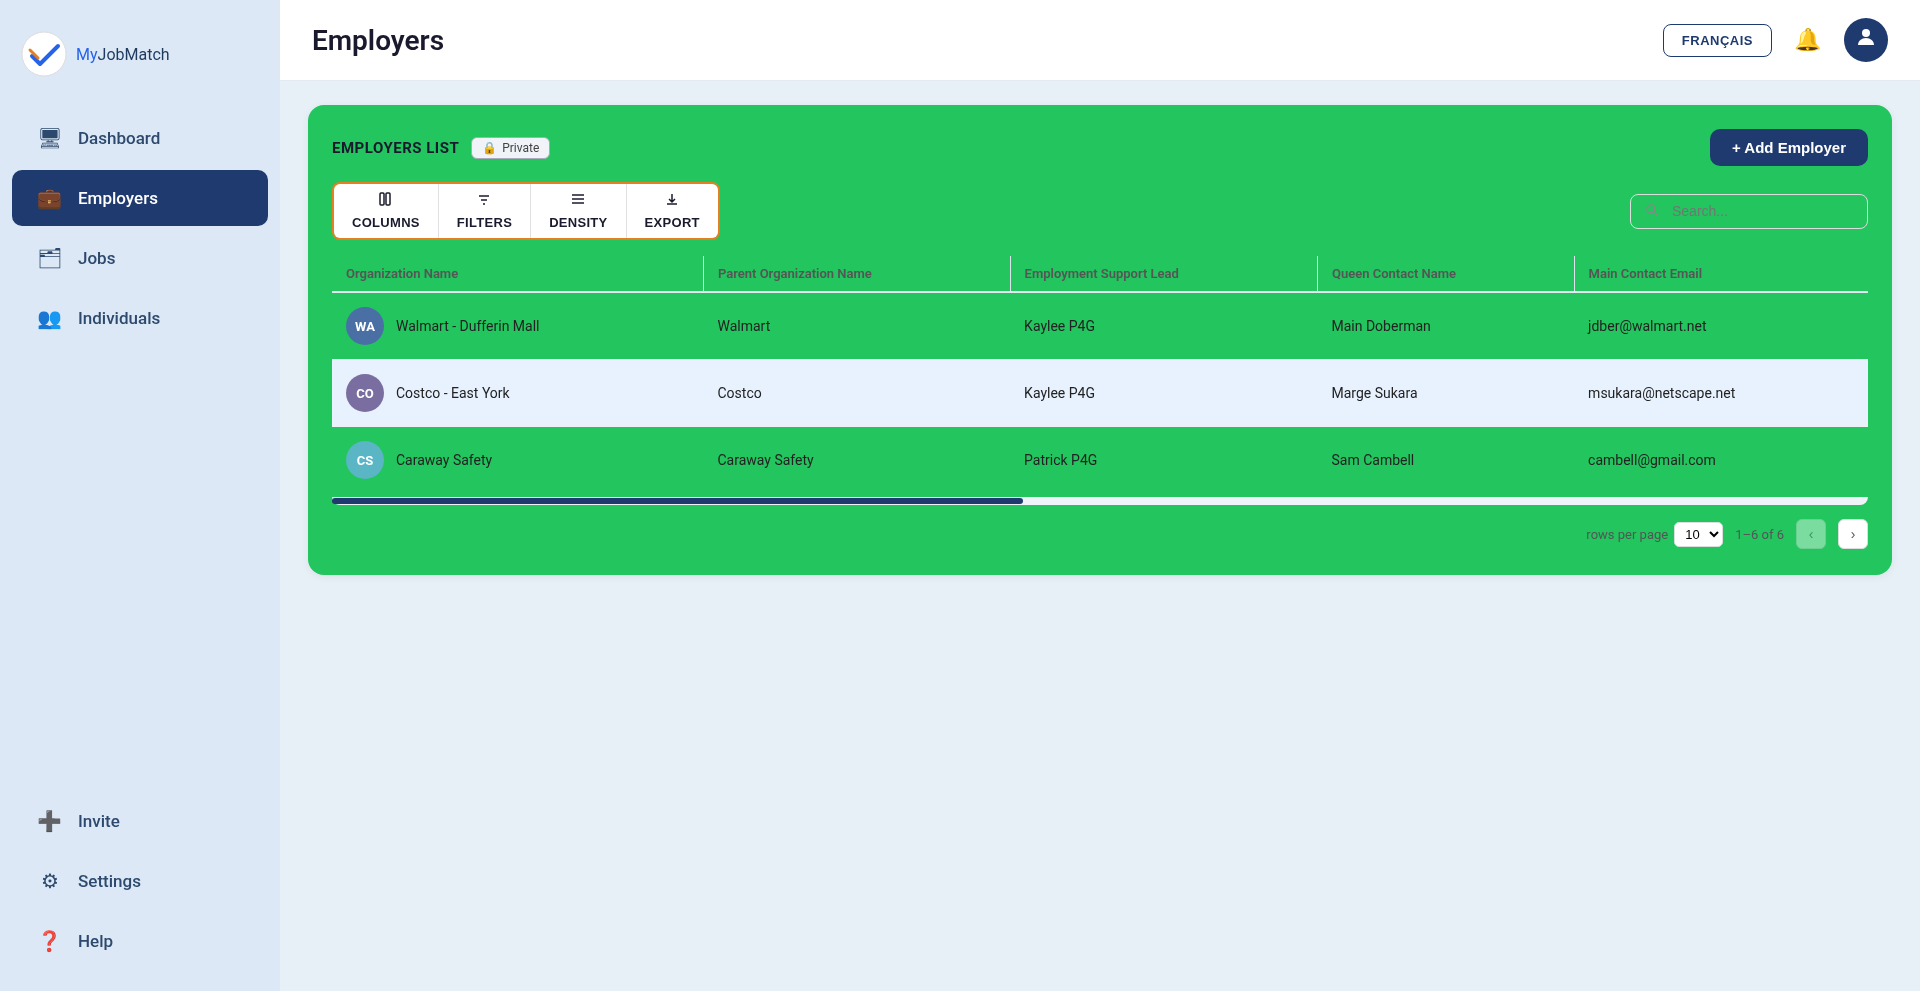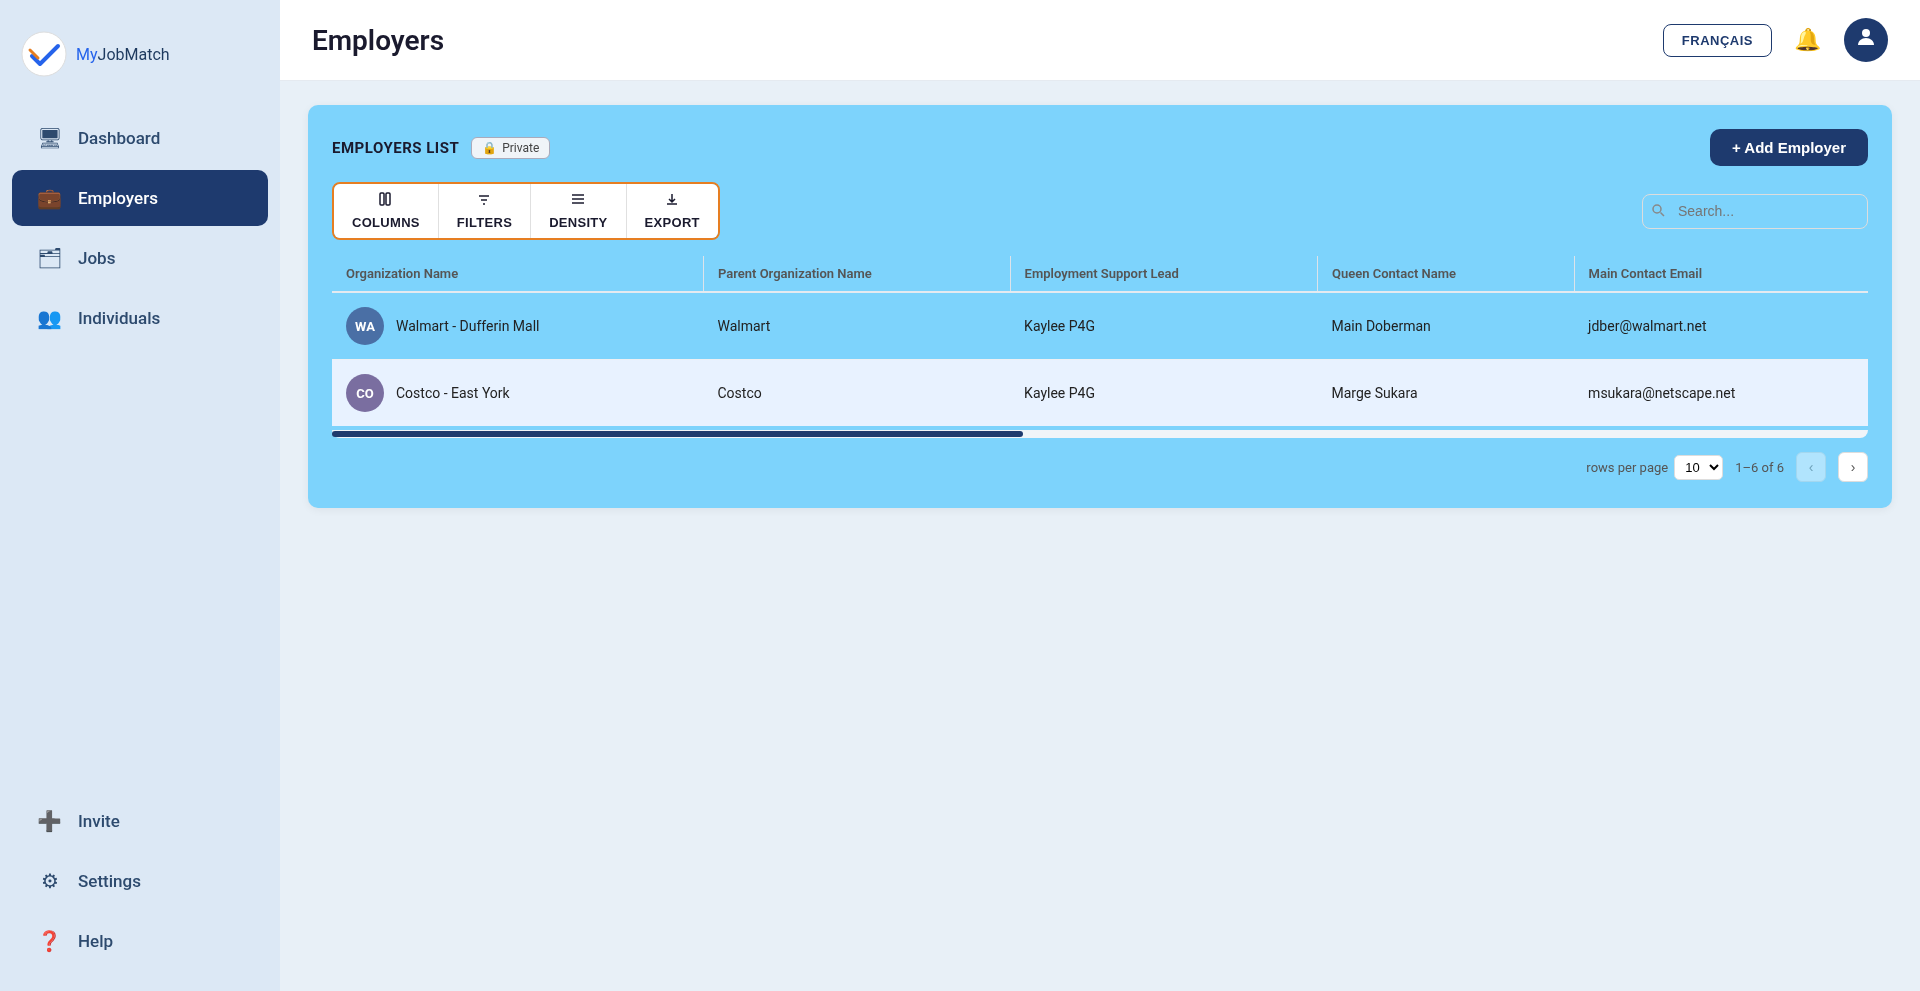--- a/index.html
+++ b/index.html
@@ -122,22 +122,22 @@
       font-size: 22px;
     }
 
     
     .content {
       flex: 1;
       padding: 24px 28px;
       overflow: auto;
     }
     .card {
-      background: #7dd3fc;
-      border-radius: 10px;
+      background: #22c55e;
+      border-radius: 16px;
       padding: 24px;
       box-shadow: 0 2px 8px rgba(0,0,0,0.06);
     }
 
     
     .table-toolbar {
       display: flex;
       align-items: center;
       justify-content: space-between;
       margin-bottom: 16px;
@@ -208,21 +208,21 @@
       flex-direction: column;
     }
     .filter-btn:not(:last-child) {
       border-right: 1px solid #e0e0e0;
     }
 
     .search-box {
       display: flex;
       border: 1.5px solid #ddd;
       border-radius: 8px;
-      padding: 8px 8px;
+      padding: 8px 14px;
       gap: 13px;
       color: #888;
       font-size: 14px;
       min-width: 200px;
     }
     .search-input {
       border: none;
       outline: none;
       font-size: 14px;
       color: #555;
@@ -494,20 +494,32 @@
         <div class="org-cell">
           <div class="org-avatar" style="background:#7a6ea0">CO</div>
           <span>Costco - East York</span>
         </div>
       </td>
       <td>Costco</td>
       <td>Kaylee P4G</td>
       <td>Marge Sukara</td>
       <td>msukara@netscape.net</td>
     </tr>
+            <tr>
+      <td>
+        <div class="org-cell">
+          <div class="org-avatar" style="background:#5ab5c4">CS</div>
+          <span>Caraway Safety</span>
+        </div>
+      </td>
+      <td>Caraway Safety</td>
+      <td>Patrick P4G</td>
+      <td>Sam Cambell</td>
+      <td>cambell@gmail.com</td>
+    </tr>
           </tbody>
       </table>
 
       <div class="scrollbar-row">
         <div class="scrollbar-thumb"></div>
       </div>
 
       <div class="pagination">
         <div class="rows-per-page">
           <span>rows per page</span>

